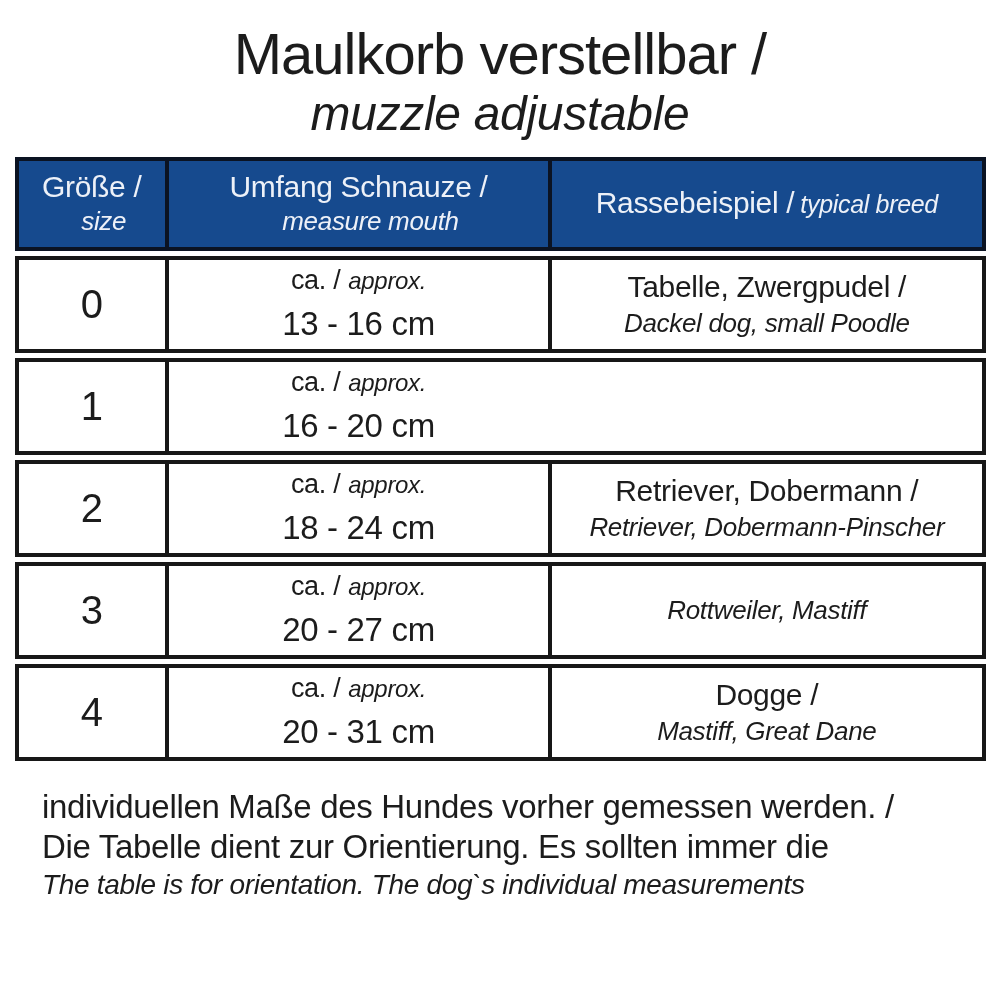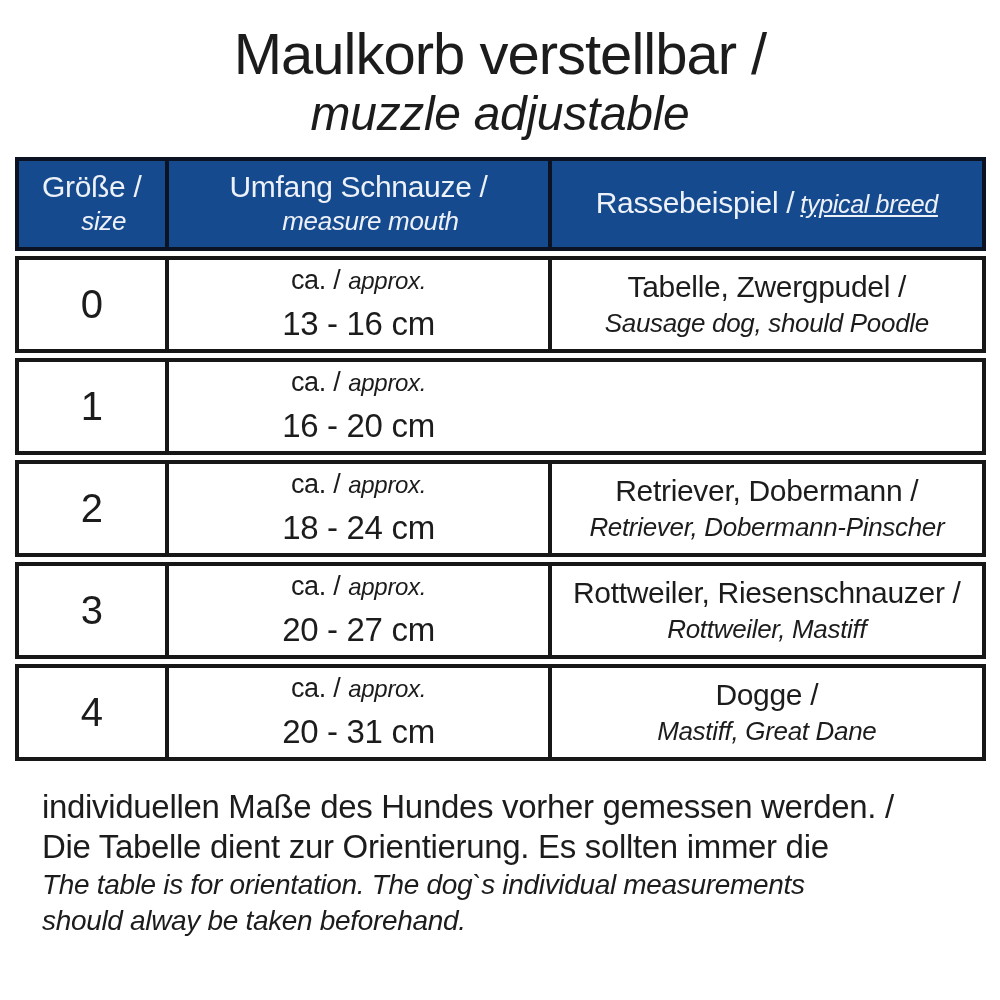--- a/index.html
+++ b/index.html
@@ -51,21 +51,21 @@
     display: flex;
     flex-direction: column;
     align-items: center;
     justify-content: center;
     text-align: center;
     line-height: 1.22;
   }
   .hde { font-size: 30px; }
   .hen { font-size: 26px; font-style: italic; margin-left: 24px; }
   .hline { font-size: 30px; }
-  .hen-inline { font-size: 25px; font-style: italic; margin-left: 6px; text-decoration: underline; }
+  .hen-inline { font-size: 25px; font-style: italic; margin-left: 6px; }
 
   .num { font-size: 40px; }
   .approx { font-size: 27px; }
   .approx .ap { font-size: 24px; font-style: italic; margin-left: 8px; }
   .range { font-size: 33px; margin-top: 8px; }
   .bde { font-size: 30px; }
   .ben { font-size: 26px; font-style: italic; margin-top: 2px; }
 
   
   .footer { margin: 26px 30px 0 42px; }
@@ -106,21 +106,21 @@
         <div class="num">0</div>
       </div>
       <div class="cell sep">
         <div class="approx">
           <span class="ca">ca. /</span><span class="ap">approx.</span>
         </div>
         <div class="range">13 - 16 cm</div>
       </div>
       <div class="cell sep">
         <div class="bde">Tabelle, Zwergpudel /</div>
-        <div class="ben">Sausage dog, should Poodle</div>
+        <div class="ben">Dackel dog, small Poodle</div>
       </div>
     </div>
 
     <div class="brow">
       <div class="cell">
         <div class="num">1</div>
       </div>
       <div class="cell sep">
         <div class="approx">
           <span class="ca">ca. /</span><span class="ap">approx.</span>
@@ -149,21 +149,20 @@
       <div class="cell">
         <div class="num">3</div>
       </div>
       <div class="cell sep">
         <div class="approx">
           <span class="ca">ca. /</span><span class="ap">approx.</span>
         </div>
         <div class="range">20 - 27 cm</div>
       </div>
       <div class="cell sep">
-        <div class="bde">Rottweiler, Riesenschnauzer /</div>
         <div class="ben">Rottweiler, Mastiff</div>
       </div>
     </div>
 
     <div class="brow">
       <div class="cell">
         <div class="num">4</div>
       </div>
       <div class="cell sep">
         <div class="approx">
@@ -176,16 +175,15 @@
         <div class="ben">Mastiff, Great Dane</div>
       </div>
     </div>
   </div>
   </div>
 
   <div class="footer">
     <div class="fde">individuellen Maße des Hundes vorher gemessen werden. /</div>
     <div class="fde">Die Tabelle dient zur Orientierung. Es sollten immer die</div>
     <div class="fen">The table is for orientation. The dog`s individual measurements</div>
-    <div class="fen">should alway be taken beforehand.</div>
   </div>
 
 </div>
 
 </body></html>

